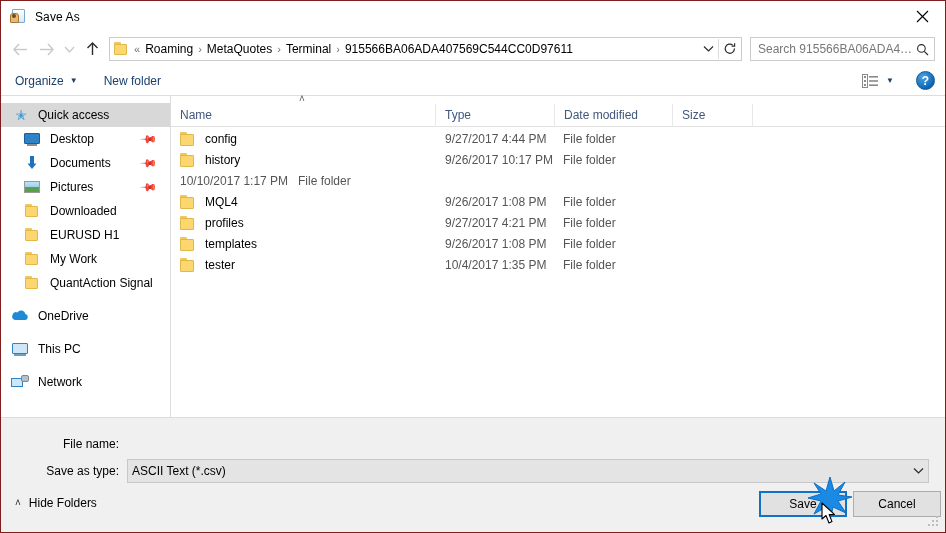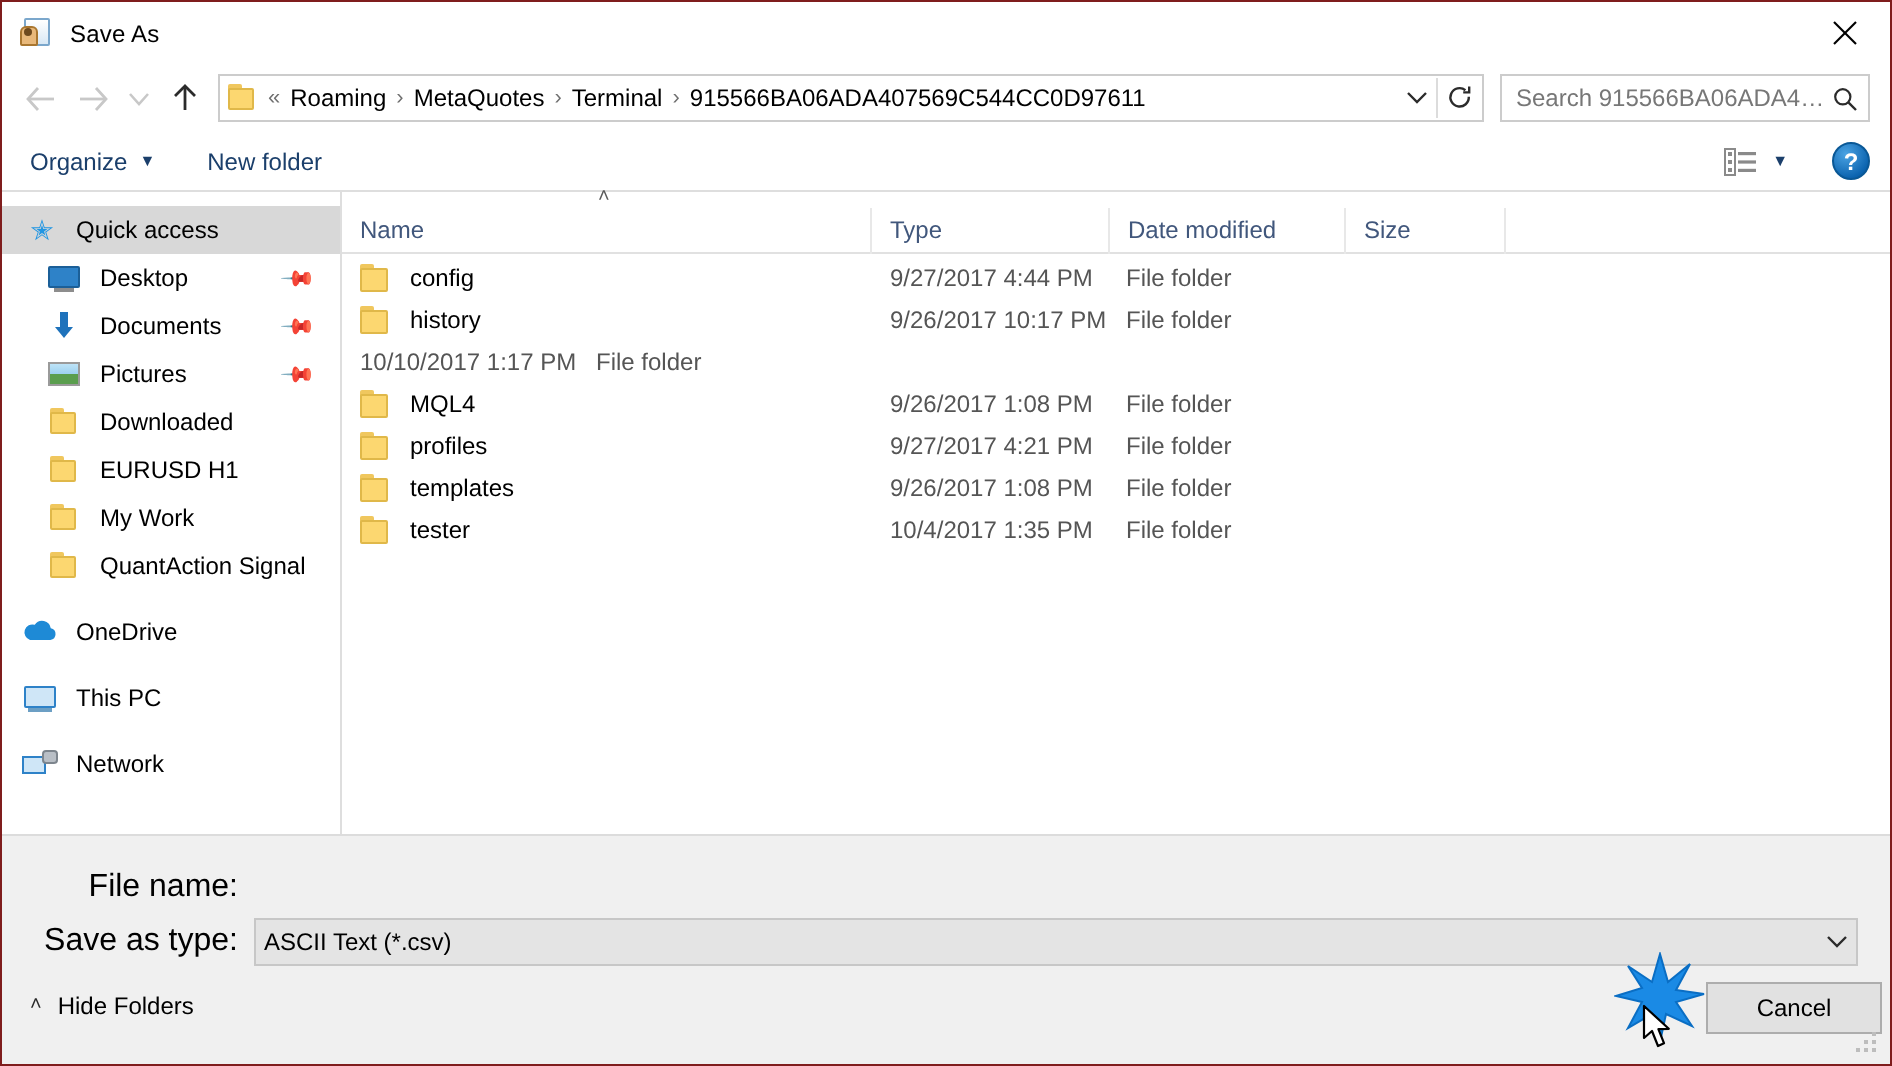--- a/index.html
+++ b/index.html
@@ -288,21 +288,21 @@
   .field-row {
     display: flex; align-items: center;
     height: 24px;
     position: absolute; left: 0; right: 16px;
   }
   .row-filename { top: 14px; }
   .row-filetype { top: 41px; }
   .field-label {
     width: 126px; flex: none;
     text-align: right; padding-right: 8px;
-    font-size: 16px; color: #000000;
+    font-size: 12px; color: #000000;
   }
   .combo {
     flex: 1 1 auto; height: 24px;
     display: flex; align-items: center;
     padding: 0 0 0 4px;
     min-width: 0;
   }
   .combo.editable {
     background: #ffffff;
     border: 2px solid #1a7fd4;
@@ -677,20 +677,23 @@
           </svg>
         </div>
       </div>
     </div>
 
     <div class="hide-folders">
       <span class="hf-chev">˄</span>
       <span>Hide Folders</span>
     </div>
 
+    <div class="btn btn-save">
+      <span>Save</span>
+    </div>
     <div class="btn btn-cancel">
       <span>Cancel</span>
     </div>
 
     <div class="burst">
       <svg width="46" height="46" viewBox="0 0 46 46">
         <polygon points="23,1 27,15 38,6 31,19 45,21 31,25 39,37 26,31 23,45 19,31 7,38 14,25 1,22 14,18 7,7 19,15" fill="#1a8ae5" stroke="#0a6ec4" stroke-width="1"></polygon>
       </svg>
     </div>
     <div class="cursor">

